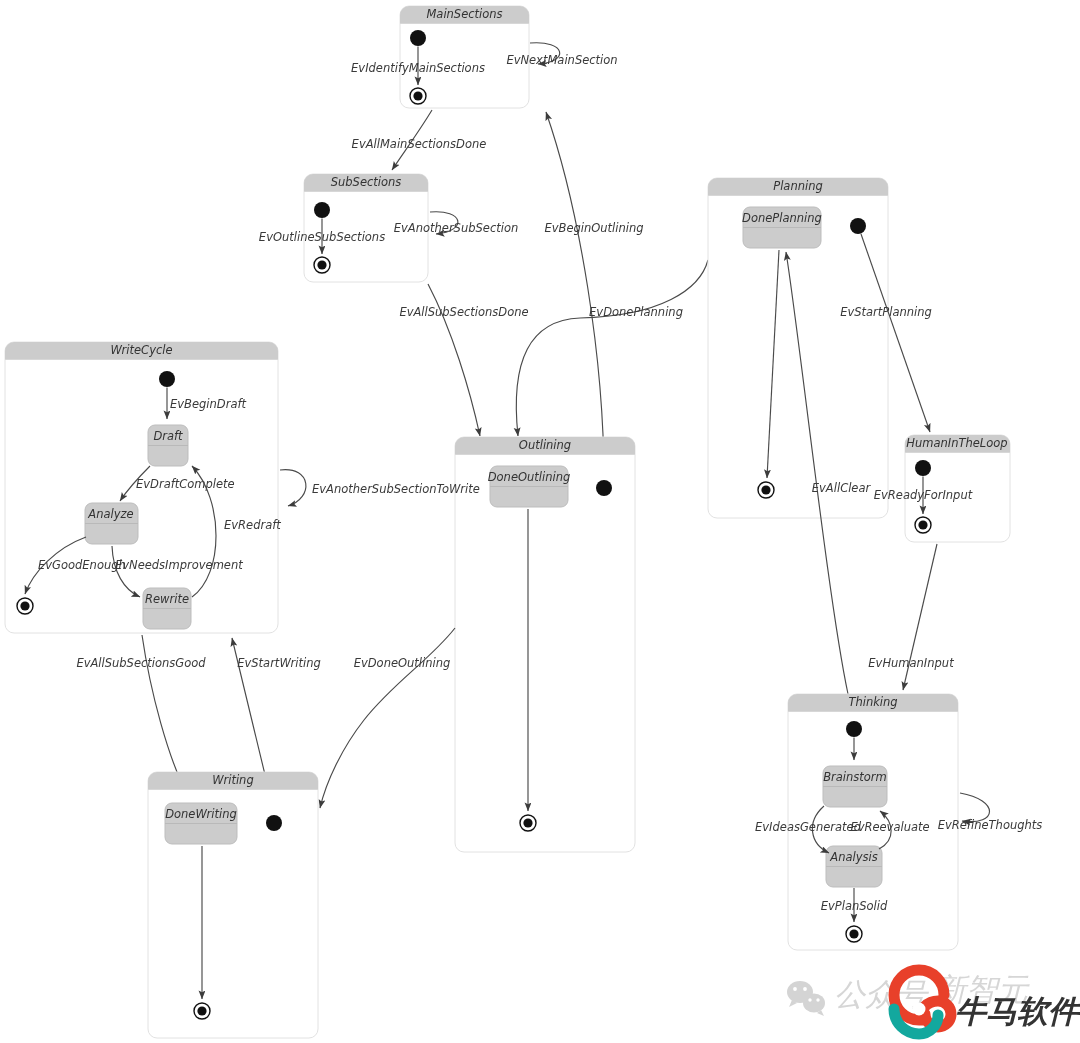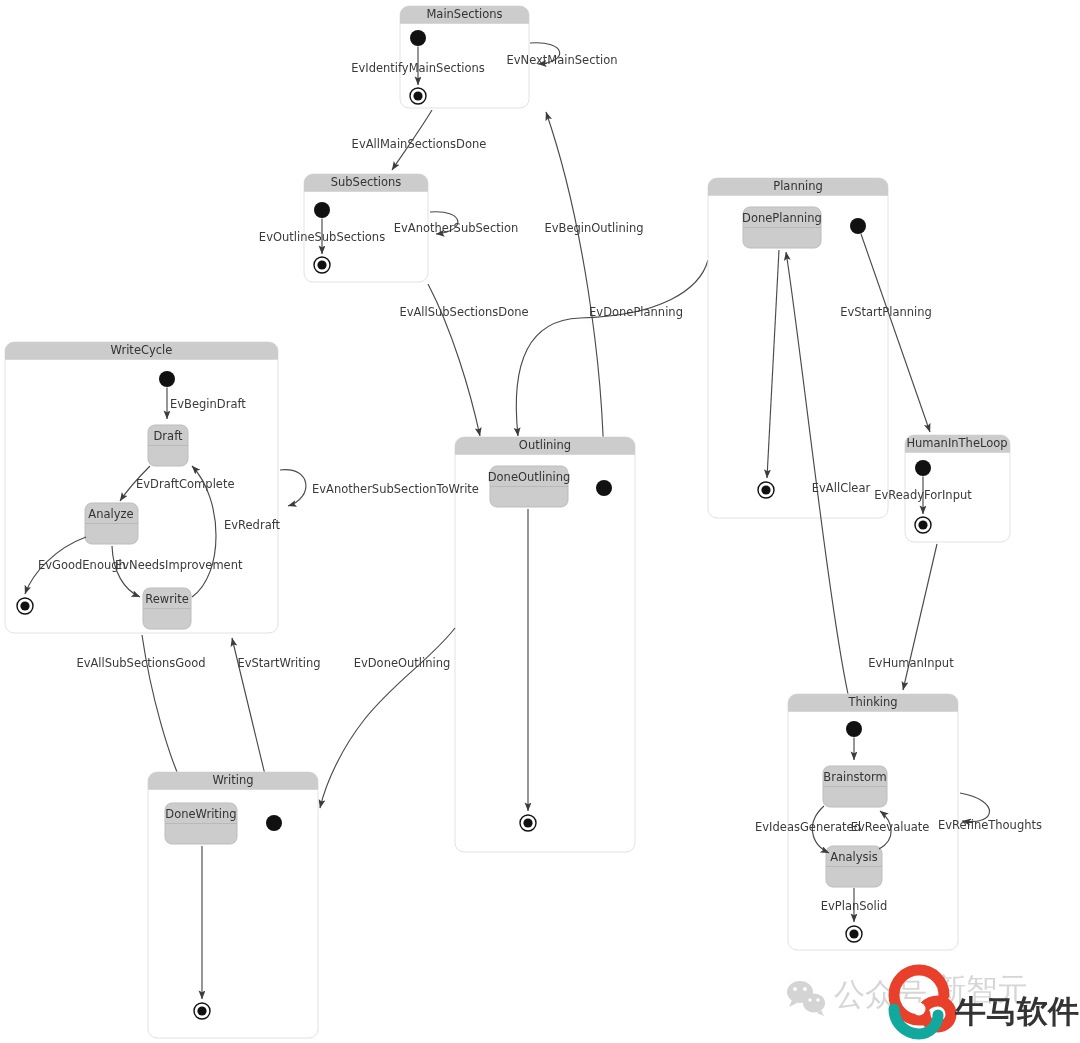--- a/index.html
+++ b/index.html
@@ -1,18 +1,18 @@
 <!DOCTYPE html>
 <html><head>
 <meta charset="utf-8">
 <style>
   html,body{margin:0;padding:0;background:#ffffff;}
   body{width:1080px;height:1043px;overflow:hidden;
        font-family:"DejaVu Sans","Liberation Sans",sans-serif;}
-  #diagram{position:relative;width:956px;height:1043px;}
+  #diagram{position:relative;width:956px;height:1043px;font-style:italic;}
   svg{position:absolute;top:0;left:0;}
   .edge-label{font-size:11.5px;fill:#3a3a3a;font-family:"DejaVu Sans","Liberation Sans",sans-serif;}
   .region-title{font-size:11.5px;fill:#333;font-family:"DejaVu Sans","Liberation Sans",sans-serif;text-anchor:middle;}
   .state-title{font-size:11.5px;fill:#333;font-family:"DejaVu Sans","Liberation Sans",sans-serif;text-anchor:middle;}
   .region-body{fill:#ffffff;stroke:#e2e2e2;stroke-width:1;}
   .region-head{fill:#cccccc;stroke:none;}
   .region-sep{stroke:#d7d7d7;stroke-width:1;}
   .state-box{fill:#cccccc;stroke:#bdbdbd;stroke-width:1;}
   .state-sep{stroke:#b9b9b9;stroke-width:1;}
   .link{fill:none;stroke:#4a4a4a;stroke-width:1.15;}

